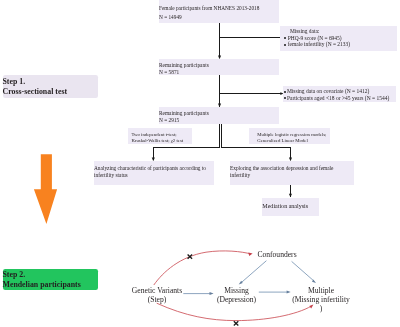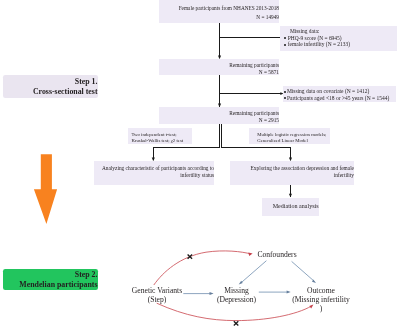--- a/index.html
+++ b/index.html
@@ -1,18 +1,18 @@
 <!DOCTYPE html>
 <html><head>
 <meta charset="utf-8">
 <style>
   html,body{margin:0;padding:0;}
   body{width:400px;height:327px;background:#ffffff;font-family:"Liberation Serif",serif;overflow:hidden;position:relative;}
   .wrap{position:absolute;left:0;top:0;width:400px;height:327px;}
-  .box{position:absolute;overflow:visible;background:#eeeaf6;box-sizing:border-box;display:flex;flex-direction:column;align-items:flex-end;justify-content:center;text-align:center;color:#231f20;line-height:1.22;}
+  .box{position:absolute;overflow:visible;background:#eeeaf6;box-sizing:border-box;display:flex;flex-direction:column;align-items:flex-start;justify-content:center;text-align:center;color:#231f20;line-height:1.22;}
   .step{font-weight:bold;background:#eae5f0;border-radius:2.2px;}
   .step2{background:#22c55e;border-radius:2.2px;}
   .lbox{align-items:flex-start;text-align:left;padding-left:2px;}
   svg.lines{position:absolute;left:0;top:0;width:400px;height:327px;overflow:visible;}
   .mrtxt{position:absolute;color:#231f20;text-align:center;line-height:1.2;font-size:7.6px;}
   .bulleted{display:block;white-space:nowrap;}
   .dot{display:inline-block;width:2.3px;height:2.3px;border-radius:50%;background:#1a1a1a;vertical-align:middle;margin-right:1.4px;margin-bottom:0.3px;}
 </style>
 </head>
 <body>
@@ -137,17 +137,17 @@
   </div>
   <div class="mrtxt" style="left:131px;top:286px;width:52px;">
     <div>Genetic Variants</div>
     <div>(Step)</div>
   </div>
   <div class="mrtxt" style="left:216px;top:286px;width:41px;">
     <div>Missing</div>
     <div>(Depression)</div>
   </div>
   <div class="mrtxt" style="left:291px;top:286px;width:60px;">
-    <div>Outcome</div>
+    <div>Multiple</div>
     <div>(Missing infertility )</div>
   </div>
 
 </div>
 
 </body></html>

